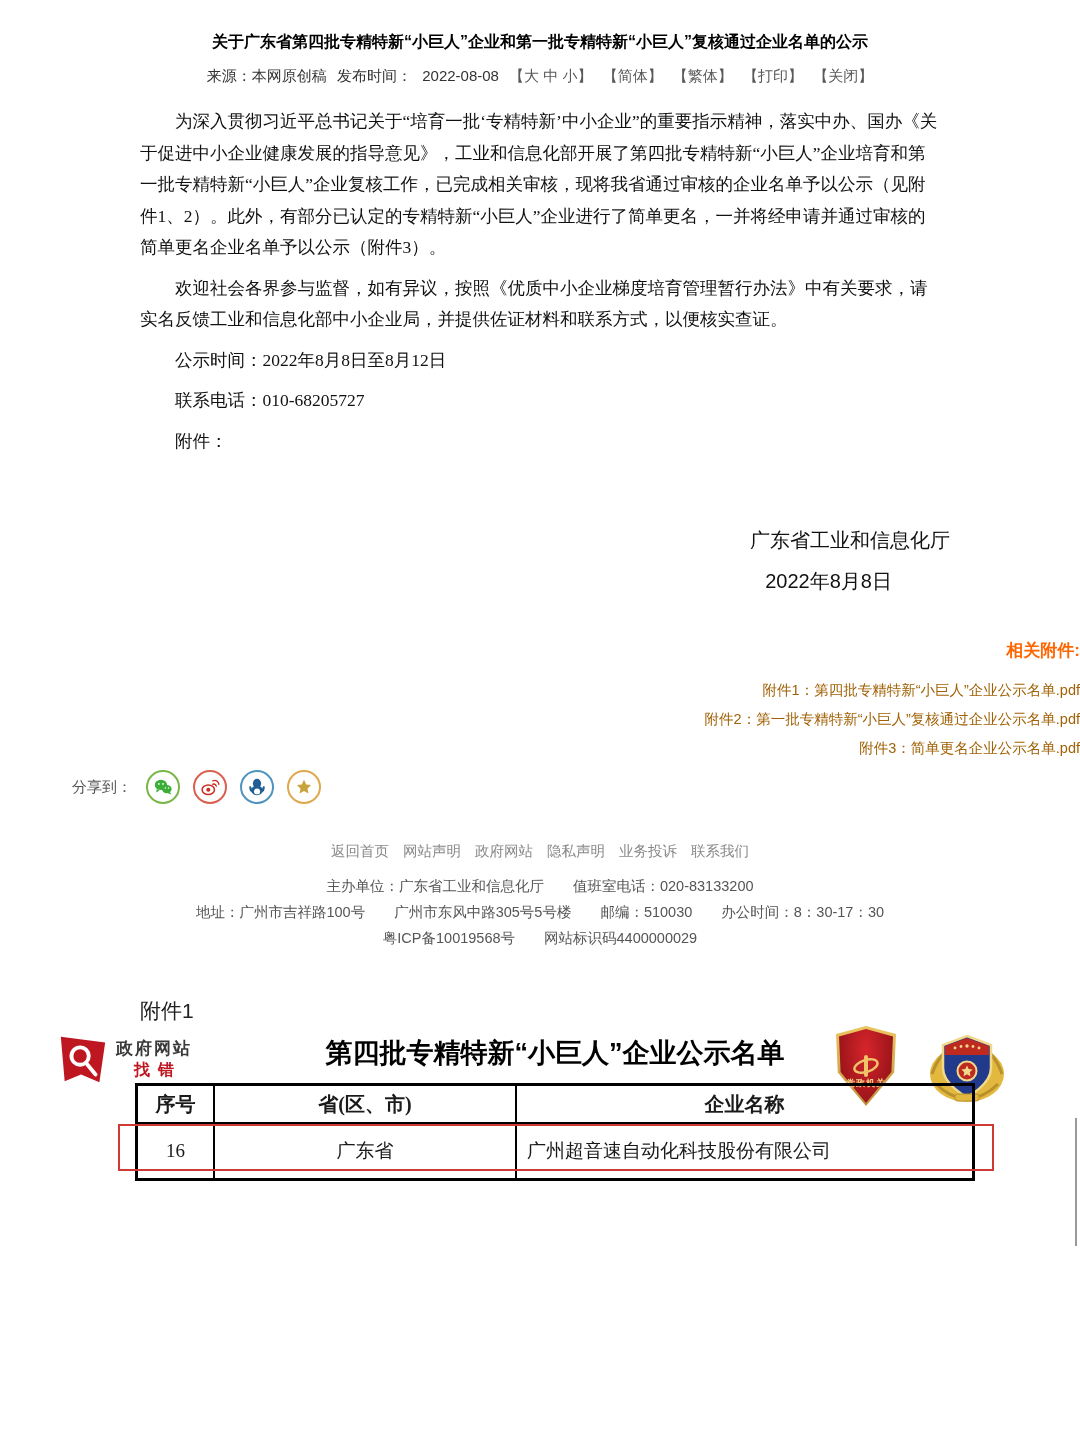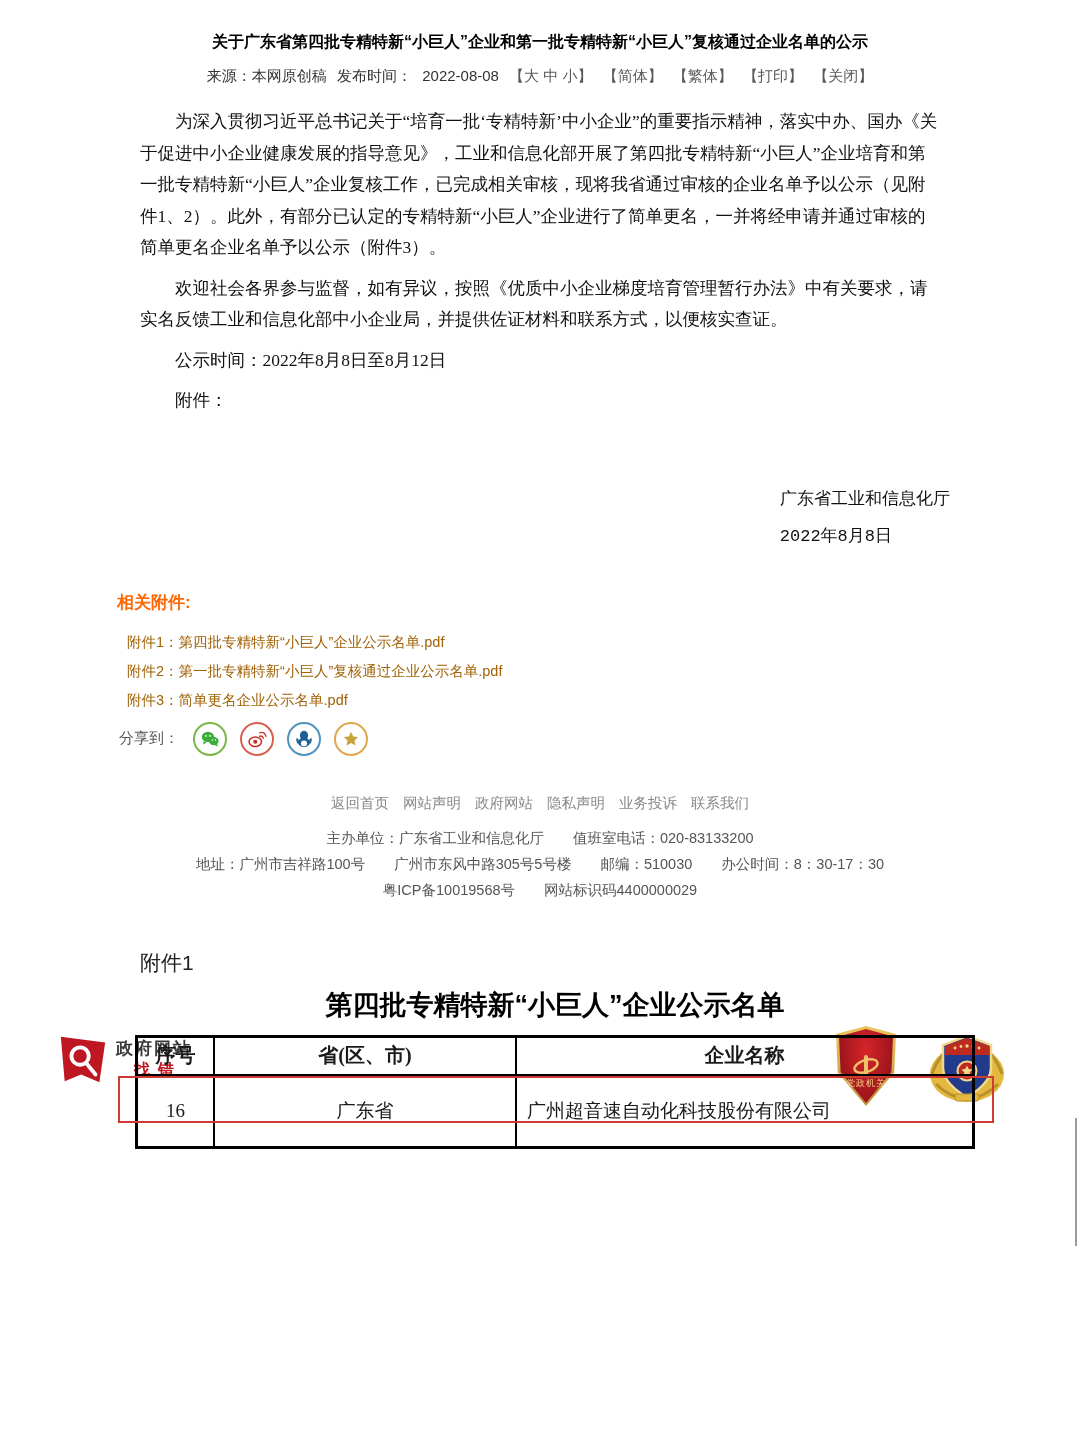--- a/index.html
+++ b/index.html
@@ -21,25 +21,25 @@
   .body-text{
     margin:20px 140px 0;font-family:"Liberation Serif","DejaVu Serif",serif;
     font-size:17.5px;line-height:1.8;color:#111;
   }
   .body-text p{margin:0 0 9px;text-indent:2em;}
   .line-item{margin-top:9px;text-indent:2em;}
   .gap-top{margin-top:40px;}
   .att-list p{margin:0 0 10px;text-indent:2em;}
   .sign-block{
     margin:70px 130px 0 0;text-align:right;
-    font-family:Liberation Mono, monospace;font-size:17px;color:#111;
+    font-family:Liberation Sans, sans-serif;font-size:20px;color:#111;
   }
   .sign-date{margin-top:14px;padding-right:58px;}
   
-  .related{margin:44px 0 0 117px;}
+  .related{margin:44px 0 0 70px;text-align:right;}
   .related-heading{font-size:17px;font-weight:bold;color:#ff6600;}
   .rel-links{margin-top:18px;}
   .rel-link{
     font-size:14.5px;color:#a16207;line-height:20px;margin:0 0 9px 10px;cursor:pointer;
   }
   .share-row{display:flex;align-items:center;margin:12px 0 0 2px;}
   .share-label{font-size:15px;color:#555;margin-right:14px;}
   .share-icon{
     width:30px;height:30px;border-radius:50%;border:2px solid #ccc;
     display:inline-flex;align-items:center;justify-content:center;
@@ -71,42 +71,42 @@
     position:relative;
   }
   .shield-inner{
     position:absolute;left:3px;top:3px;width:54px;height:74px;
     background:radial-gradient(ellipse at 50% 28%,#d6252b 0%,#9c151b 70%,#7d0f14 100%);
     clip-path:polygon(50% 0,100% 10%,97% 58%,50% 100%,3% 58%,0 10%);
   }
   .shield-emblem{position:absolute;left:50%;top:26px;transform:translateX(-50%);}
   .shield-text{
     position:absolute;left:0;right:0;bottom:16px;text-align:center;
-    font-size:9px;font-weight:normal;color:#f5d488;letter-spacing:1px;
+    font-size:9px;font-weight:bold;color:#f5d488;letter-spacing:1px;
   }
   .badge-police{position:absolute;left:928px;top:1028px;width:78px;height:80px;cursor:pointer;}
   
   .att-preview-label{
     margin:46px 0 0 140px;font-size:21px;color:#222;
   }
   .att-preview-title{
     margin:10px 0 0 135px;width:840px;text-align:center;
     font-size:27px;font-weight:bold;color:#000;
   }
   .table-wrap{position:relative;margin:12px 0 0 135px;width:840px;}
   table.att-table{
     border-collapse:collapse;width:840px;table-layout:fixed;
     font-family:"Liberation Serif","DejaVu Serif",serif;border:3px solid #000;
   }
   .att-table th{
     border:2px solid #000;height:36px;font-size:20px;font-weight:bold;
     text-align:center;padding:0;
   }
   .att-table td{
-    border:2px solid #000;height:38px;font-size:19px;text-align:center;padding:16px;
+    border:2px solid #000;height:38px;font-size:19px;text-align:center;padding:8px;
   }
   .att-table td.left{text-align:left;padding-left:10px;}
   .col-no{width:75px;}
   .col-prov{width:300px;}
   .highlight-box{
     position:absolute;left:-17px;right:-19px;top:41px;height:43px;
     border:2px solid #cf3b34;pointer-events:none;
   }
   .scan-edge{
     position:absolute;left:1075px;top:1118px;width:2px;height:128px;background:#9a9a9a;
@@ -125,20 +125,21 @@
   <span class="seg btn">【简体】</span>
   <span class="seg btn">【繁体】</span>
   <span class="seg btn">【打印】</span>
   <span class="seg btn">【关闭】</span>
 </div>
 
 <div class="body-text">
   <p>为深入贯彻习近平总书记关于“培育一批‘专精特新’中小企业”的重要指示精神，落实中办、国办《关于促进中小企业健康发展的指导意见》，工业和信息化部开展了第四批专精特新“小巨人”企业培育和第一批专精特新“小巨人”企业复核工作，已完成相关审核，现将我省通过审核的企业名单予以公示（见附件1、2）。此外，有部分已认定的专精特新“小巨人”企业进行了简单更名，一并将经申请并通过审核的简单更名企业名单予以公示（附件3）。</p>
   <p>欢迎社会各界参与监督，如有异议，按照《优质中小企业梯度培育管理暂行办法》中有关要求，请实名反馈工业和信息化部中小企业局，并提供佐证材料和联系方式，以便核实查证。</p>
   <p class="line-item">公示时间：2022年8月8日至8月12日</p>
+  <p class="line-item">联系电话：010-68205727</p>
   <p class="line-item gap-top">附件：</p>
 </div>
 
 <div class="sign-block">
   <div>广东省工业和信息化厅</div>
   <div class="sign-date">2022年8月8日</div>
 </div>
 
 <div class="related">
   <div class="related-heading">相关附件:</div>

